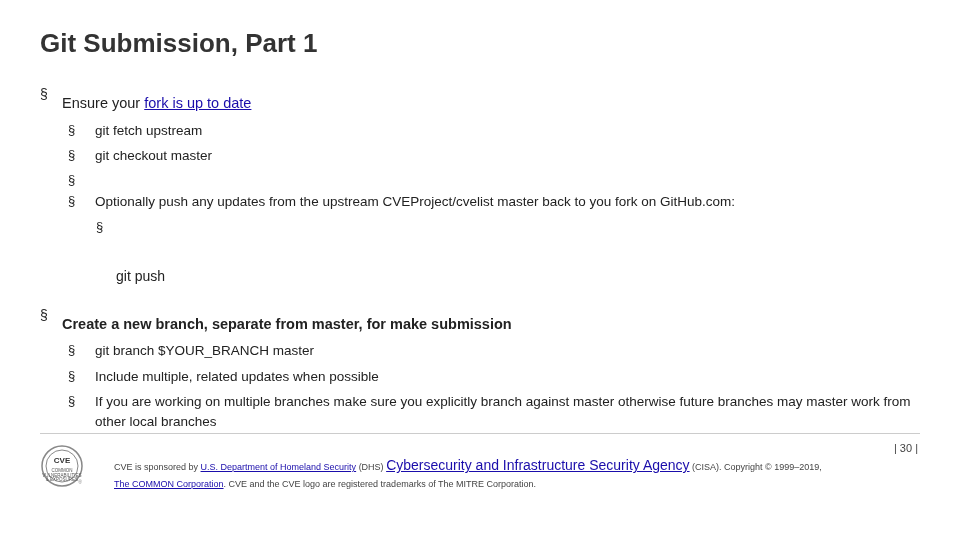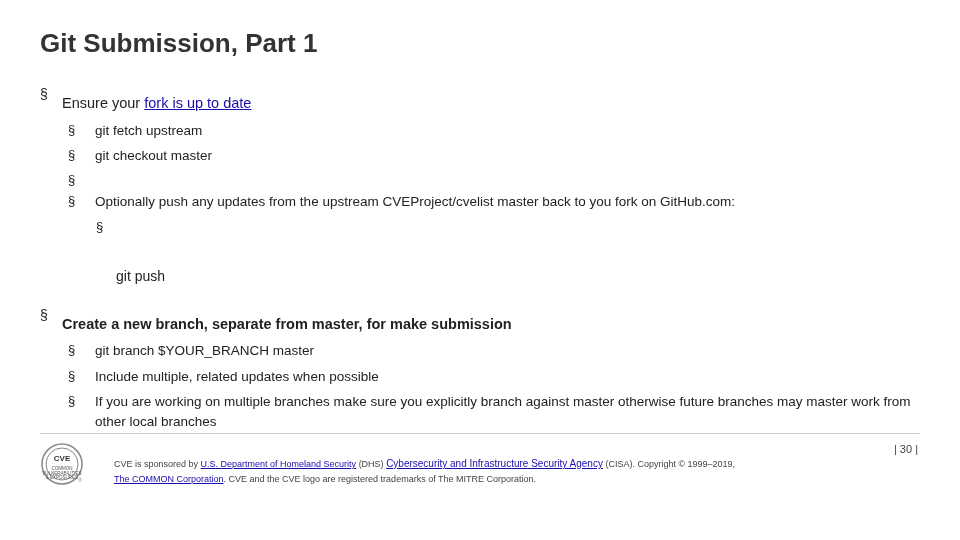--- a/index.html
+++ b/index.html
@@ -230,20 +230,20 @@
       <text x="22" y="19" text-anchor="middle" font-size="8" font-weight="bold" fill="#333" font-family="Arial">CVE</text>
       <text x="22" y="28" text-anchor="middle" font-size="4.5" fill="#555" font-family="Arial">COMMON</text>
       <text x="22" y="33" text-anchor="middle" font-size="4.5" fill="#555" font-family="Arial">VULNERABILITIES</text>
       <text x="22" y="37" text-anchor="middle" font-size="4.5" fill="#555" font-family="Arial">&amp; EXPOSURES</text>
       <text x="40" y="40" text-anchor="middle" font-size="5" fill="#888" font-family="Arial">®</text>
     </svg>
 
     <div class="footer-text-block">
       <div class="footer-page">| 30 |</div>
       <span class="footer-text">
-        CVE is sponsored by <a class="underline-link" href="#" style="font-size:9px;">U.S. Department of Homeland Security</a> (DHS) <a class="underline-link" href="#" style="font-size:10px;">Cybersecurity and Infrastructure Security Agency</a> (CISA). Copyright © 1999–2019,
+        CVE is sponsored by <a class="underline-link" href="#" style="font-size:9px;">U.S. Department of Homeland Security</a> (DHS) <a class="underline-link" href="#" style="font-size:14px;">Cybersecurity and Infrastructure Security Agency</a> (CISA). Copyright © 1999–2019,
       </span>
       <span class="footer-text">
         <a class="underline-link" href="#" style="font-size:9px;">The COMMON Corporation</a>. CVE and the CVE logo are registered trademarks of The MITRE Corporation.
       </span>
     </div>
   </div>
 </div>
 
 </body></html>

